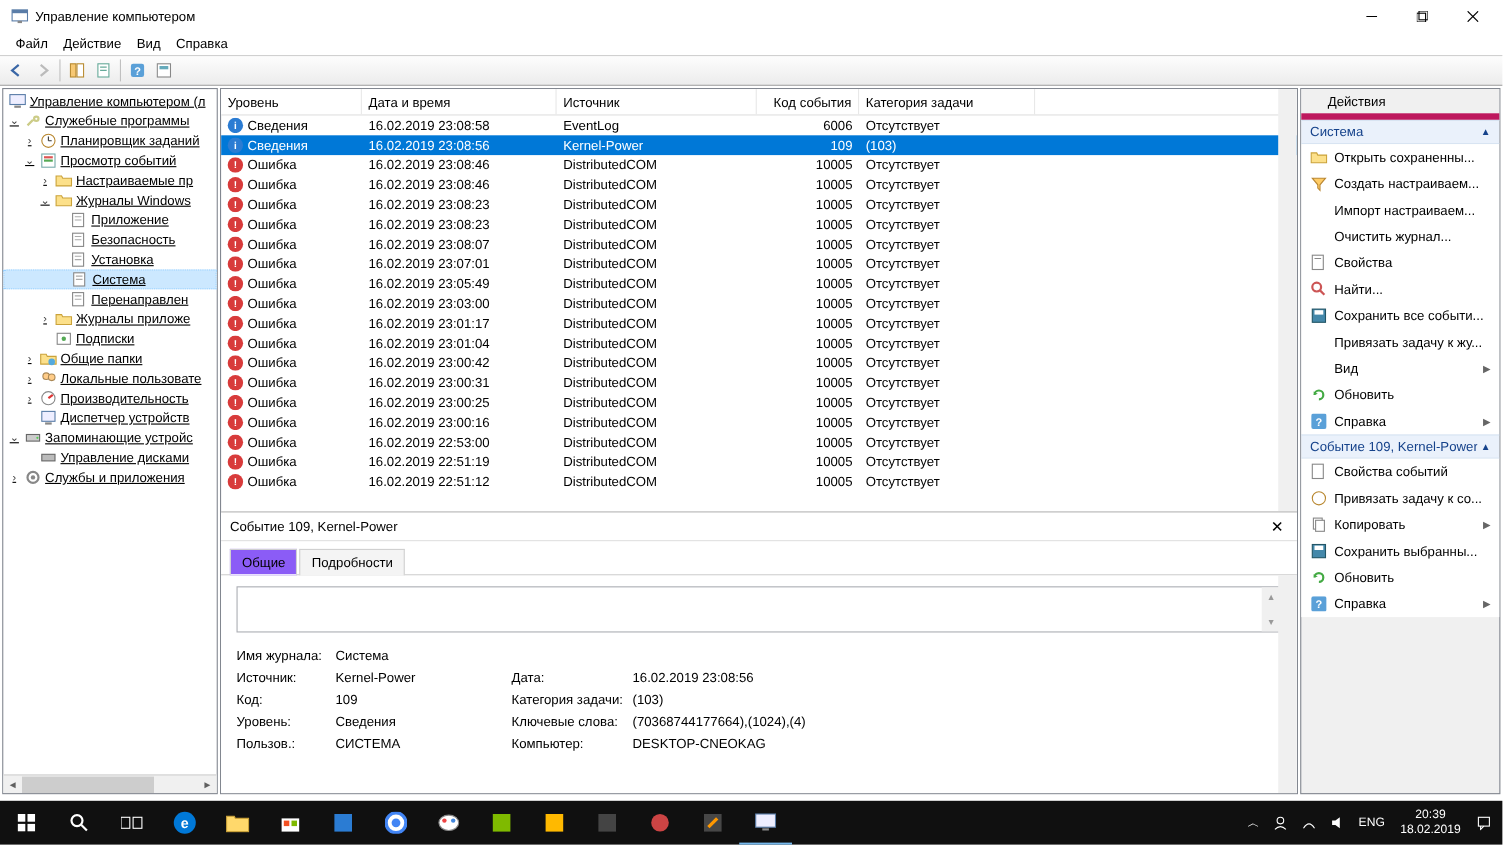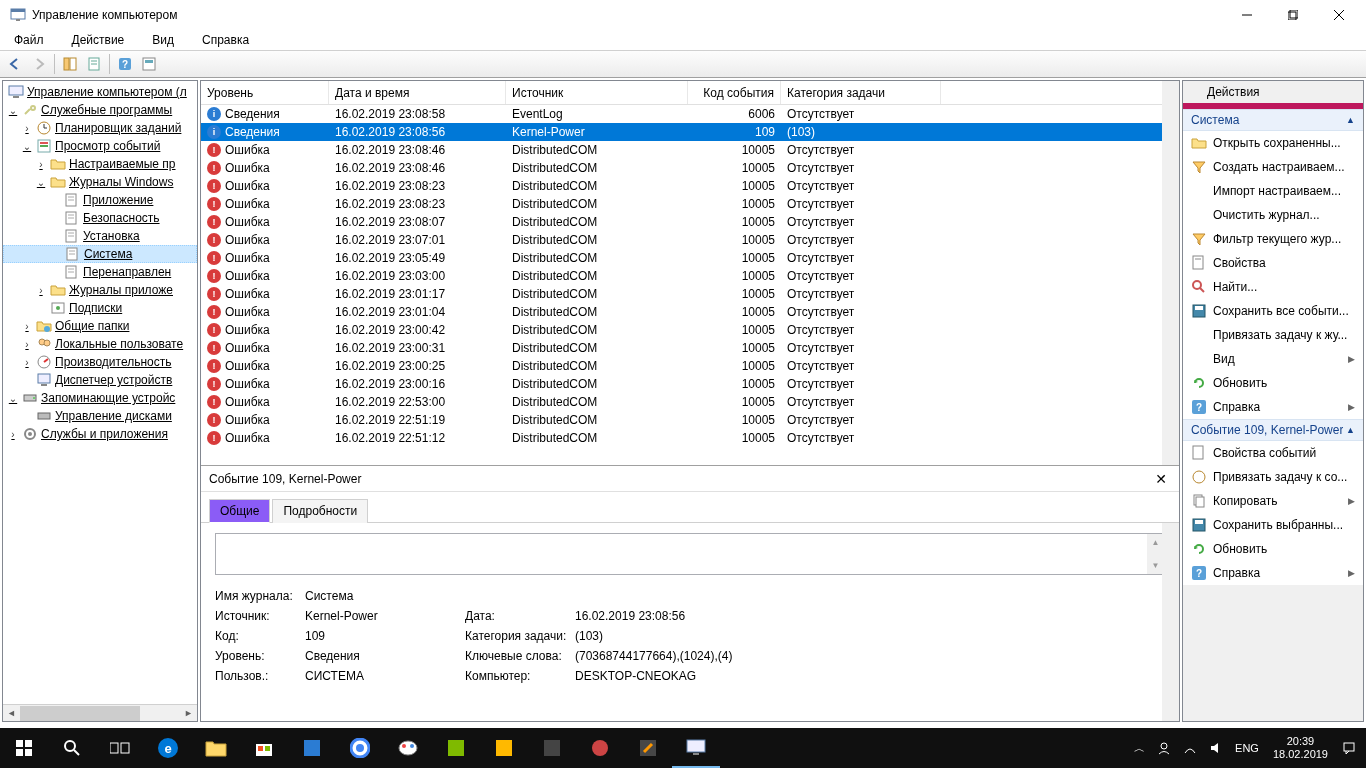--- a/index.html
+++ b/index.html
@@ -2,21 +2,21 @@
 <html><head>
 <meta charset="utf-8">
 <style>
 * { box-sizing: border-box; margin: 0; padding: 0; }
 body { font-family: "Segoe UI", Tahoma, sans-serif; font-size: 12px; background: #fff; overflow: hidden; width: 1366px; height: 768px; position: relative; }
 .titlebar { height: 30px; display: flex; align-items: center; padding: 0 4px; background: #fff; }
 .titlebar .ticon { width: 16px; height: 16px; margin: 0 6px; display: inline-flex; align-items: center; justify-content: center; }
 .titlebar .wtitle { font-size: 12px; color: #000; }
 .winbtns { margin-left: auto; display: flex; }
 .winbtn { width: 46px; height: 30px; display: flex; align-items: center; justify-content: center; font-family: "Segoe MDL2 Assets", sans-serif; font-size: 10px; }
-.menubar { height: 20px; display: flex; align-items: center; padding: 0 8px; gap: 16px; background: #fff; }
+.menubar { height: 20px; display: flex; align-items: center; padding: 0 8px; gap: 2px; background: #fff; }
 .menubar span { padding: 2px 6px; }
 .toolbar { height: 28px; display: flex; align-items: center; padding: 0 4px; gap: 2px; border-top: 1px solid #d0d0d0; border-bottom: 1px solid #a0a0a0; background: linear-gradient(#fdfdfd, #ececec); }
 .tbtn { width: 22px; height: 22px; display: inline-flex; align-items: center; justify-content: center; border: 1px solid transparent; }
 .tsep { width: 1px; height: 20px; background: #c0c0c0; margin: 0 2px; }
 .workspace { position: absolute; top: 78px; left: 0; right: 0; bottom: 44px; display: flex; }
 .leftpane { width: 196px; border: 1px solid #828790; background: #fff; overflow: hidden; position: relative; margin: 2px 0 2px 2px; text-decoration: underline; }
 .tree { font-size: 12px; padding: 2px 0; white-space: nowrap; }
 .trow { display: flex; align-items: center; height: 18px; padding-right: 4px; }
 .trow.selected { background: #cce8ff; border: 1px dotted #99d1ff; height: 18px; }
 .twist { width: 12px; display: inline-flex; justify-content: center; color: #404040; font-size: 10px; }
@@ -650,28 +650,20 @@
           <span class="ic"></span>
           <span class="txt">Импорт настраиваем...</span>
         </div>
       <div class="actitem">
           <span class="ic"></span>
           <span class="txt">Очистить журнал...</span>
         </div>
       <div class="actitem">
           <span class="ic">
             <svg width="16" height="16">
-              <path d="M2 3 L14 3 L9 9 L9 14 L7 12 L7 9 Z" fill="#fc6" stroke="#b83"></path>
-            </svg>
-          </span>
-          <span class="txt">Фильтр текущего жур...</span>
-        </div>
-      <div class="actitem">
-          <span class="ic">
-            <svg width="16" height="16">
               <rect x="2" y="1" width="10" height="13" fill="#fff" stroke="#888"></rect>
               <line x1="4" y1="4" x2="10" y2="4" stroke="#888"></line>
             </svg>
           </span>
           <span class="txt">Свойства</span>
         </div>
       <div class="actitem">
           <span class="ic">
             <svg width="16" height="16">
               <circle cx="6" cy="6" r="4" fill="none" stroke="#c55" stroke-width="2"></circle>

